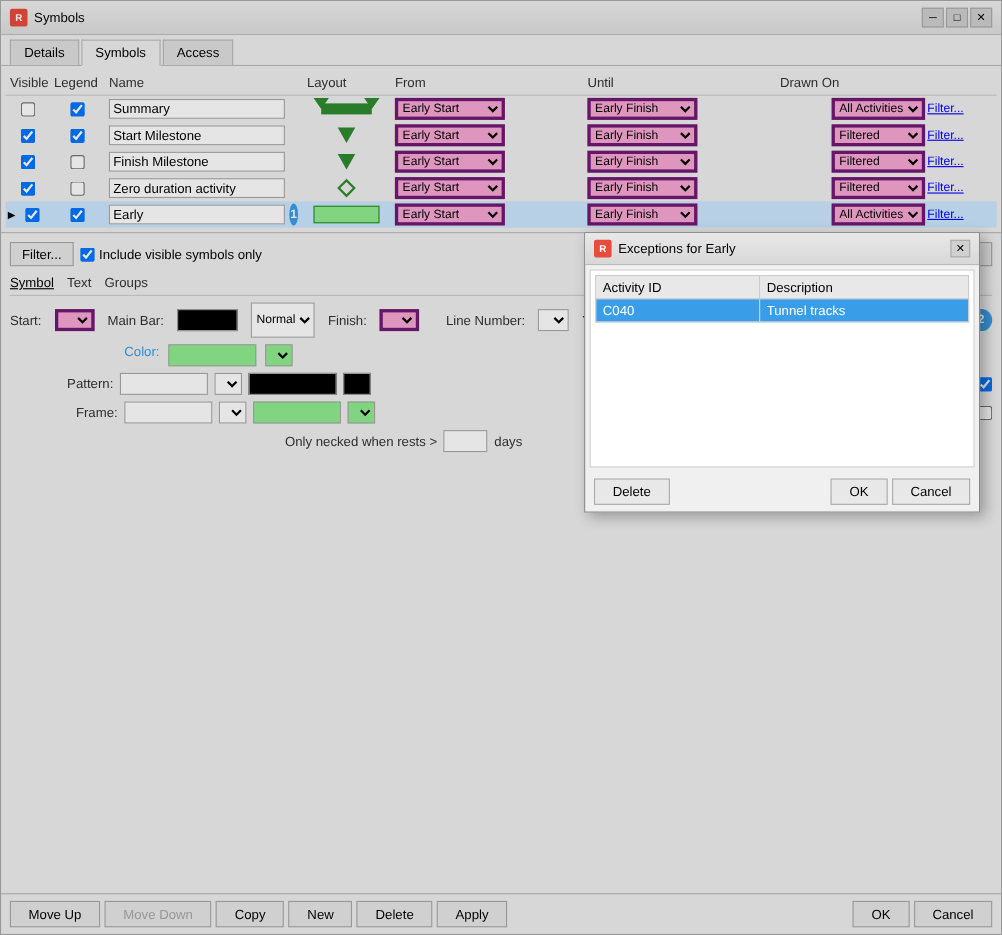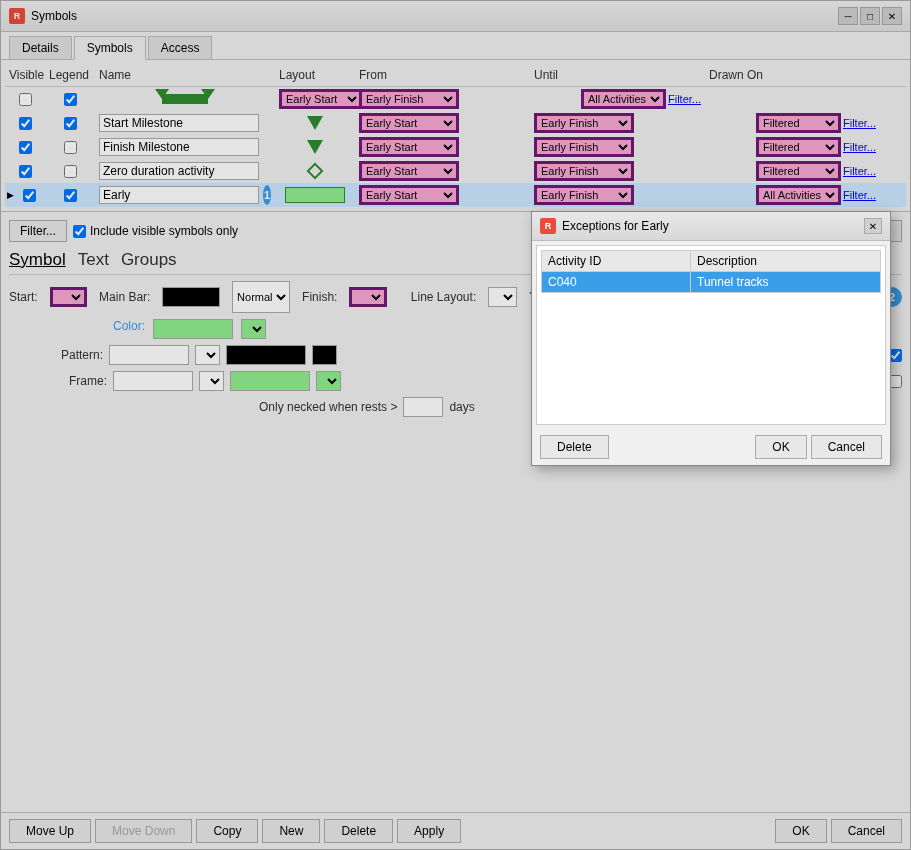--- a/index.html
+++ b/index.html
@@ -249,21 +249,21 @@
     }
     
     .sub-tabs {
       display: flex;
       gap: 12px;
       padding: 4px 0;
       border-bottom: 1px solid #ccc;
     }
     
     .sub-tab {
-      font-size: 17px;
+      font-size: 12px;
       cursor: pointer;
       color: #333;
     }
     
     .sub-tab.active {
       text-decoration: underline;
       color: #000;
     }
     
     .prop-label {
@@ -466,20 +466,23 @@
 
       <div class="table-body">
 
         <div class="table-row">
           <div class="cell checkbox-cell">
             <input type="checkbox" style="">
           </div>
           <div class="cell checkbox-cell">
             <input type="checkbox" checked="" style="">
           </div>
+          <div class="cell">
+            <input type="text" class="name-input" value="Summary" style="">
+          </div>
           <div class="cell layout-cell">
             <div style="position:relative; width:60px; height:20px;">
               <div style="position:absolute; top:0; left:0; width:0; height:0; border-left:7px solid transparent; border-right:7px solid transparent; border-top:10px solid #2e8b2e;"></div>
               <div style="position:absolute; top:5px; left:7px; width:46px; height:10px; background:#2e8b2e;"></div>
               <div style="position:absolute; top:0; right:0; width:0; height:0; border-left:7px solid transparent; border-right:7px solid transparent; border-top:10px solid #2e8b2e;"></div>
             </div>
           </div>
           <div class="cell">
             <select class="from-select">
               <option>Early Start</option><option>Early Finish</option>
@@ -655,21 +658,21 @@
           <span class="prop-label">Main Bar:</span>
           <div style="width:80px; height:20px; background:#000; border:1px solid #aaa;"></div>
           <select style="width:80px; height:32px; border:1px solid #aaa; background:white; font-size:11px;">
             <option>Normal</option>
           </select>
           <span class="prop-label">Finish:</span>
           <select class="small-select">
             <option></option>
           </select>
           <span style="flex:1;"></span>
-          <span class="prop-label">Line Layout:</span>
+          <span class="prop-label">Line Number:</span>
           <select style="width:40px; height:20px; border:1px solid #aaa; background:white; font-size:11px;">
             <option></option>
           </select>
           <span class="prop-label">Y-Pos:</span>
           <input type="text" class="prop-input" style="width: 30px;" value="0">
           <select style="width:25px; height:20px; border:1px solid #aaa; background:white; font-size:11px;">
             <option>%</option>
           </select>
           <span class="prop-label">Height:</span>
           <input type="text" class="prop-input" style="width: 35px;" value="100">

